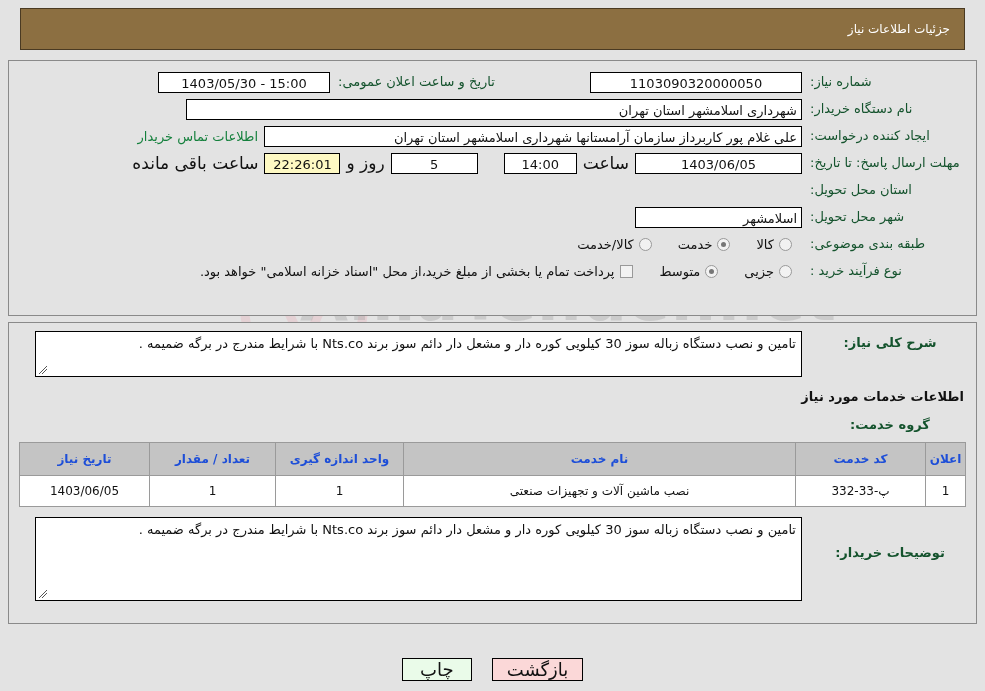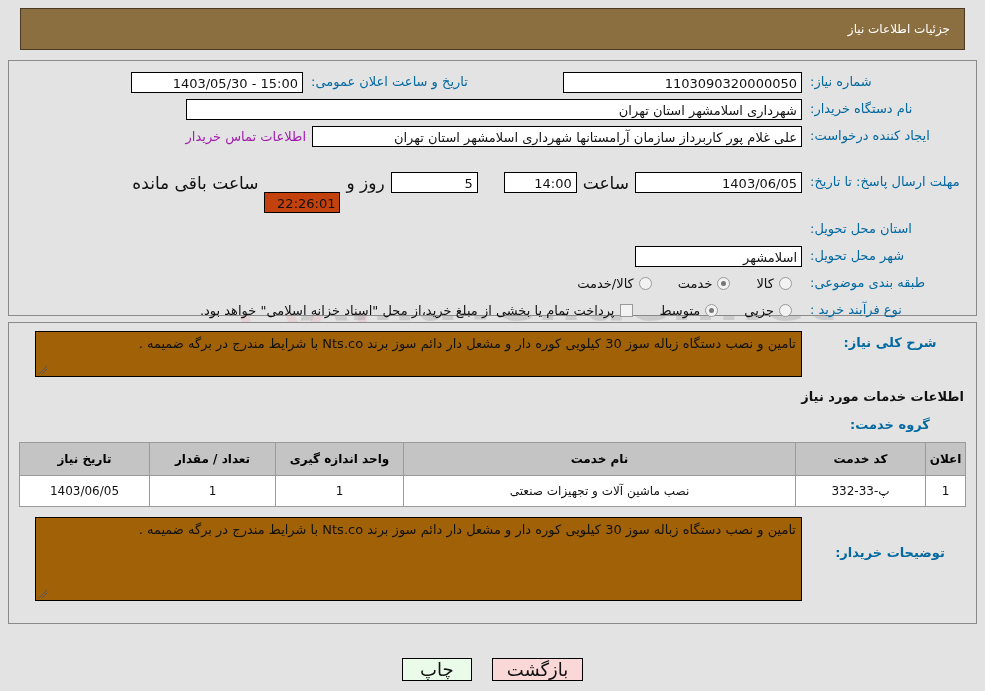--- a/index.html
+++ b/index.html
@@ -80,43 +80,43 @@
   .row {
     display: flex;
     align-items: center;
     justify-content: flex-start;
     margin-bottom: 5px;
     min-height: 22px;
   }
   .lbl {
     text-align: left;
     font-size: 13px;
-    color: #0369a1;
+    color: #14532d;
     padding-left: 8px;
     box-sizing: border-box;
     line-height: 1.25;
   }
   .lbl.w160 { width: 168px; }
   .fld {
     border: 1px solid #000;
     background: #ffffff;
     height: 21px;
     line-height: 21px;
     font-size: 13px;
     padding: 0 4px;
     box-sizing: border-box;
     text-align: right;
     overflow: hidden;
     white-space: nowrap;
   }
-  .fld.center { }
-  .fld.cream { background: #c2410c; margin-top: 40px; }
+  .fld.center { text-align: center; }
+  .fld.cream { background: #fef9c3; }
   .inline-txt { font-size: 17px; padding: 0 6px; white-space: nowrap; }
   .link {
-    color: #a21caf;
+    color: #15803d;
     font-size: 13px;
     padding: 0 6px;
     white-space: nowrap;
     cursor: pointer;
   }
 
   
   .radio-wrap { display: flex; align-items: center; white-space: nowrap; }
   .radio {
     width: 13px; height: 13px;
@@ -144,21 +144,21 @@
     background: #f2f2f2;
     display: inline-block;
     margin: 0 10px 0 6px;
     box-sizing: border-box;
     vertical-align: middle;
   }
 
   
   .ta {
     border: 1px solid #000;
-    background: #a16207;
+    background: #ffffff;
     box-sizing: border-box;
     padding: 3px 5px;
     font-size: 13px;
     line-height: 1.45;
     text-align: right;
     position: relative;
     overflow: hidden;
   }
   .ta .grip {
     position: absolute;
@@ -189,21 +189,21 @@
     font-size: 12px;
     background: #fff;
     table-layout: fixed;
   }
   table.items th {
     background: #c4c4c4;
     border: 1px solid #9a9a9a;
     height: 30px;
     font-weight: bold;
     font-size: 12px;
-    color: #000000;
+    color: #1d4ed8;
     text-align: center;
   }
   table.items td {
     border: 1px solid #9a9a9a;
     height: 28px;
     text-align: center;
     background: #fff;
     font-size: 12px;
   }
 
@@ -246,33 +246,33 @@
 </div>
 
 <div class="page-head">
   <div class="page-head-title">جزئیات اطلاعات نیاز</div>
 </div>
 
 <div class="panel top">
 
   <div class="row">
     <div class="lbl w160">شماره نیاز:</div>
-    <div class="fld center" style="width:239px">1103090320000050</div>
+    <div class="fld center" style="width:212px">1103090320000050</div>
     <div class="lbl" style="width:260px">تاریخ و ساعت اعلان عمومی:</div>
     <div class="fld center" style="width:172px">15:00 - 1403/05/30</div>
   </div>
 
   <div class="row">
     <div class="lbl w160">نام دستگاه خریدار:</div>
     <div class="fld" style="width:616px">شهرداری اسلامشهر استان تهران</div>
   </div>
 
   <div class="row">
     <div class="lbl w160">ایجاد کننده درخواست:</div>
-    <div class="fld" style="width:490px">علی غلام پور کاربرداز سازمان آرامستانها شهرداری اسلامشهر استان تهران</div>
+    <div class="fld" style="width:538px">علی غلام پور کاربرداز سازمان آرامستانها شهرداری اسلامشهر استان تهران</div>
     <div class="link">اطلاعات تماس خریدار</div>
   </div>
 
   <div class="row">
     <div class="lbl w160" style="line-height:1.15">مهلت ارسال پاسخ: تا تاریخ:</div>
     <div class="fld center" style="width:167px">1403/06/05</div>
     <div class="inline-txt">ساعت</div>
     <div class="fld center" style="width:73px">14:00</div>
     <div class="fld center" style="width:87px;margin-right:26px">5</div>
     <div class="inline-txt">روز و</div>

